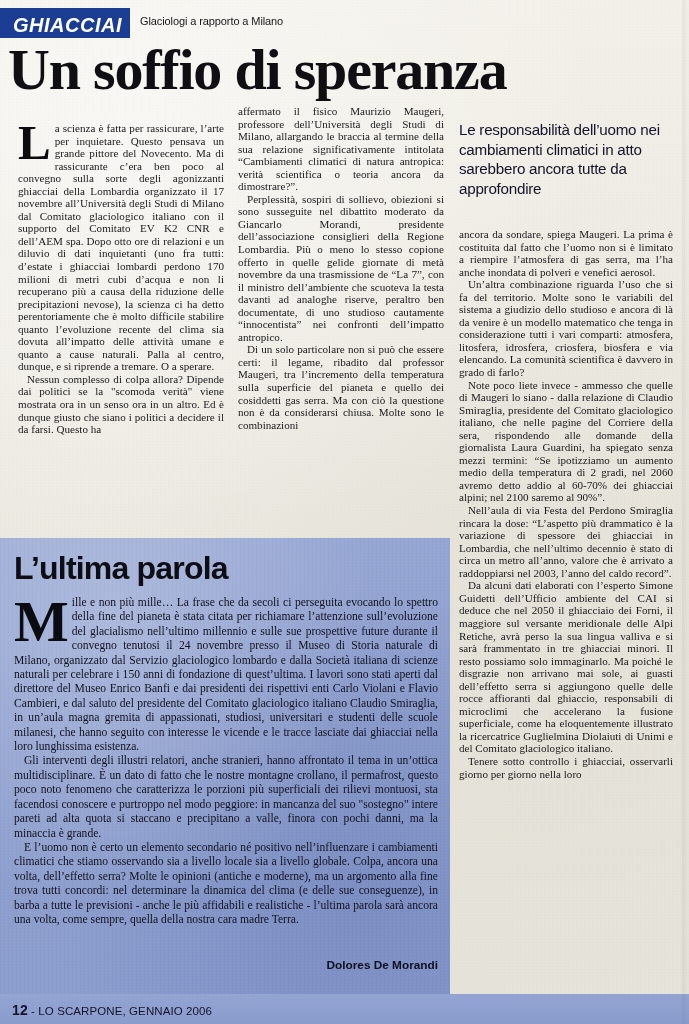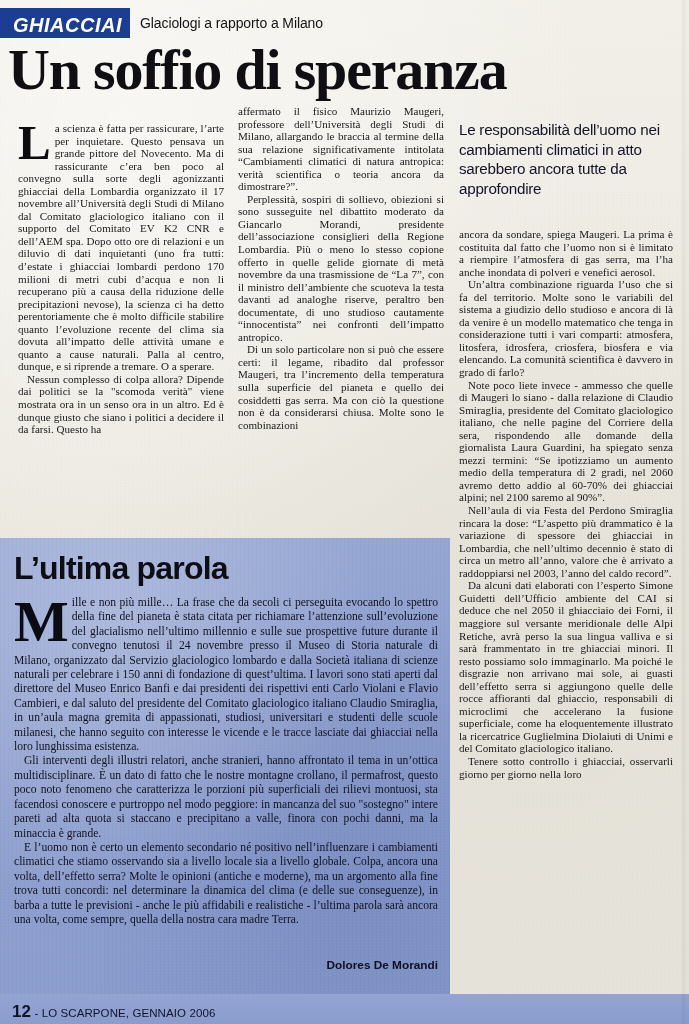--- a/index.html
+++ b/index.html
@@ -56,21 +56,21 @@
     font-style: italic;
     font-size: 20px;
     letter-spacing: .5px;
     color: #ffffff;
   }
   .kicker-sub {
     position: absolute;
     left: 140px;
     top: 7px;
     font-family: "Liberation Sans", sans-serif;
-    font-size: 14px;
+    font-size: 11px;
     color: #17171a;
     letter-spacing: -0.1px;
   }
 
   
   .headline {
     position: absolute;
     left: 8px;
     top: 40px;
     width: 670px;
@@ -207,21 +207,21 @@
   }
   .footer-text {
     position: absolute;
     left: 12px;
     top: 1002px;
     font-family: "Liberation Sans", sans-serif;
     font-size: 11.5px;
     letter-spacing: .1px;
     color: #14142a;
   }
-  .footer-text b { font-weight: bold; font-size: 17px; }
+  .footer-text b { font-weight: bold; font-size: 14px; }
 
   .edge-strip {
     position: absolute;
     right: 0;
     top: 0;
     width: 7px;
     height: 1024px;
     background: linear-gradient(90deg, rgba(0,0,0,.05), rgba(0,0,0,0));
     pointer-events: none;
   }

